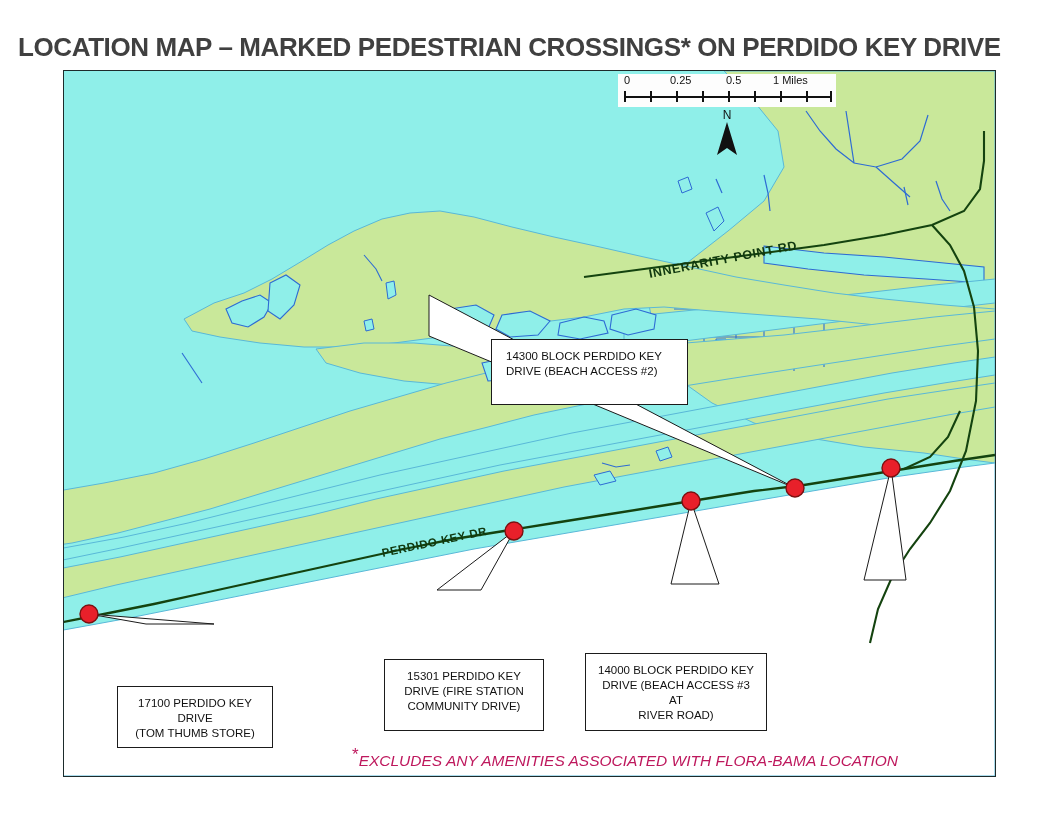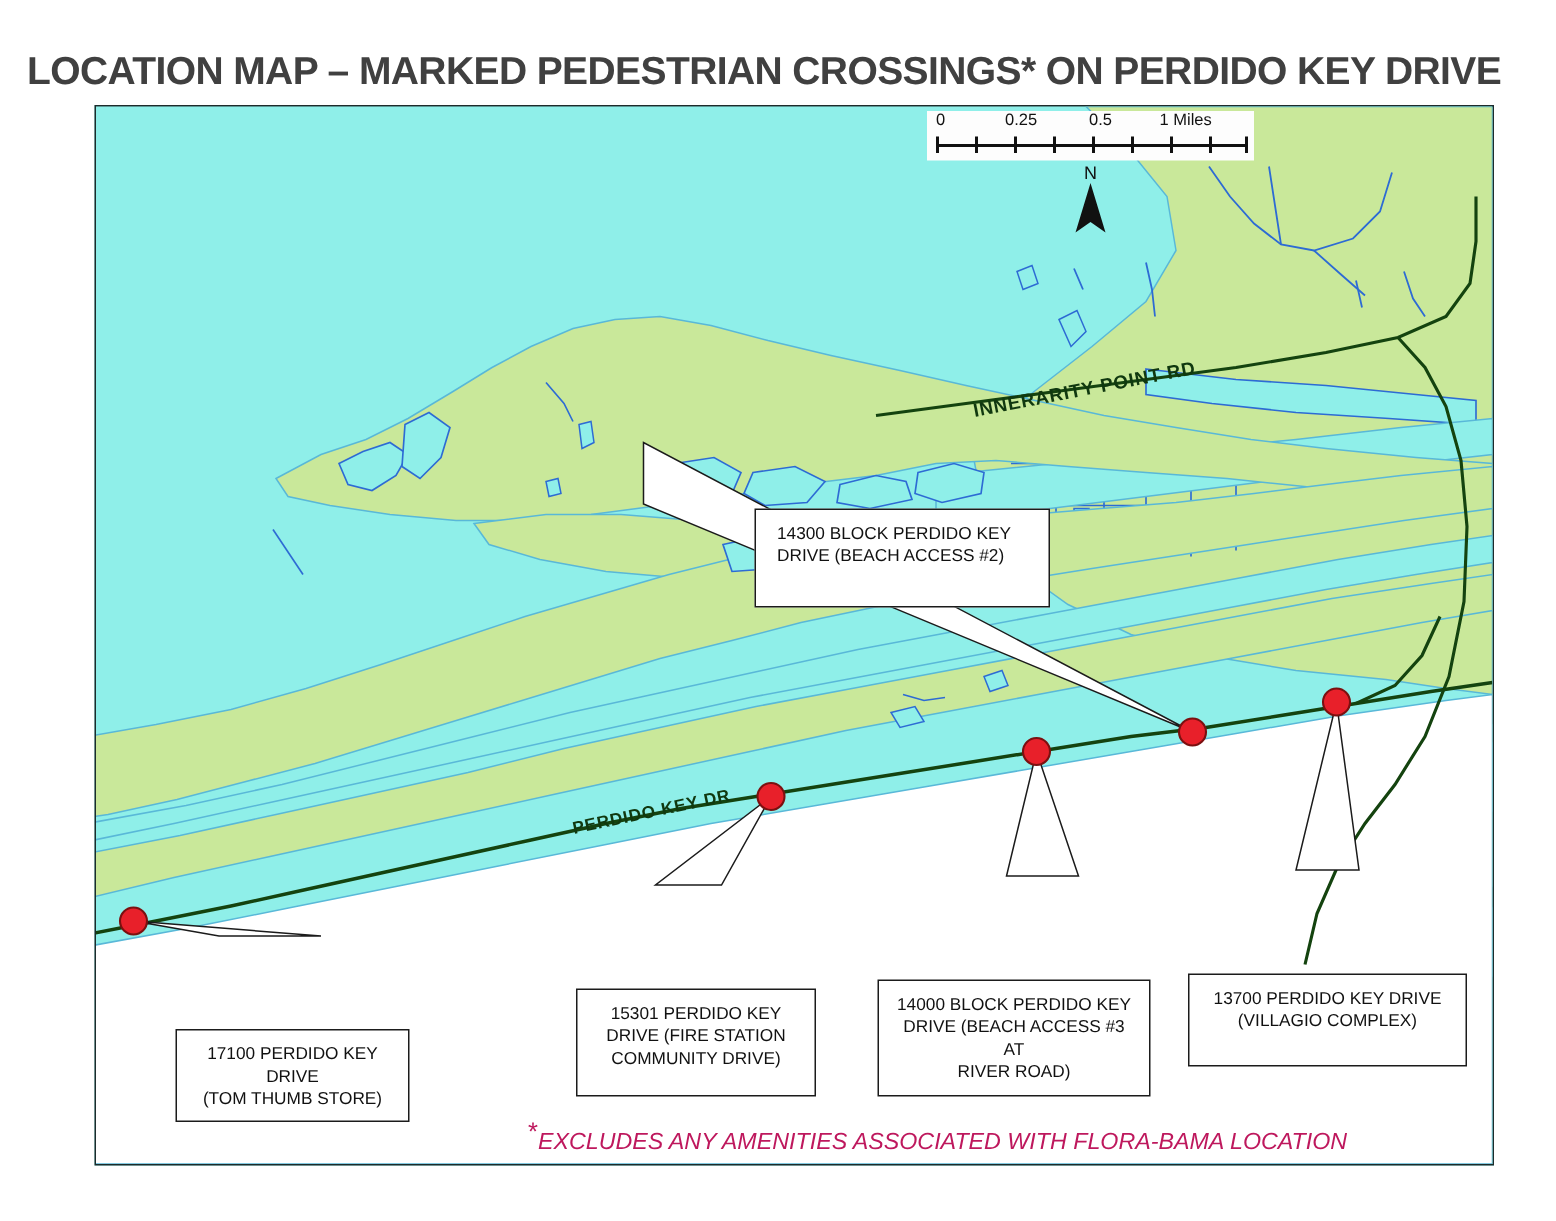--- a/index.html
+++ b/index.html
@@ -41,21 +41,21 @@
   }
   #label-innerarity{left:585px;top:196px;transform:rotate(-11deg);}
   #label-perdido-key-dr{left:318px;top:476px;transform:rotate(-12deg);font-size:11.5px;}
 
   
   .callout{
     position:absolute; background:#ffffff; border:1.2px solid #1b1b1b;
     color:#111; font-size:11.5px; line-height:15px; text-align:center;
     padding:9px 8px; box-sizing:border-box;
   }
-  .callout.left{text-align:left;margin-left:12px;}
+  .callout.left{text-align:left;}
   #callout-14300{left:427px;top:268px;width:197px;height:66px;padding-left:14px;}
   #callout-17100{left:53px;top:615px;width:156px;height:62px;}
   #callout-15301{left:320px;top:588px;width:160px;height:72px;}
   #callout-14000{left:521px;top:582px;width:182px;height:78px;}
   #callout-13700{left:728px;top:578px;width:186px;height:62px;}
 
   
   #footnote{
     position:absolute; left:288px; top:674px; width:625px;
     font-size:15.5px; font-style:italic; font-weight:400; color:#be185d;
@@ -227,22 +227,18 @@
     <div>DRIVE (FIRE STATION</div>
     <div>COMMUNITY DRIVE)</div>
   </div>
 
   <div class="callout" id="callout-14000">
     <div>14000 BLOCK PERDIDO KEY</div>
     <div>DRIVE (BEACH ACCESS #3 AT</div>
     <div>RIVER ROAD)</div>
   </div>
 
-  <div class="callout" id="callout-13700">
-    <div>13700 PERDIDO KEY DRIVE</div>
-    <div>(VILLAGIO COMPLEX)</div>
-  </div>
 
   <div id="footnote">
     <span class="star">*</span><span>EXCLUDES ANY AMENITIES ASSOCIATED WITH FLORA-BAMA LOCATION</span>
   </div>
 
 </div>
 
 </body></html>

